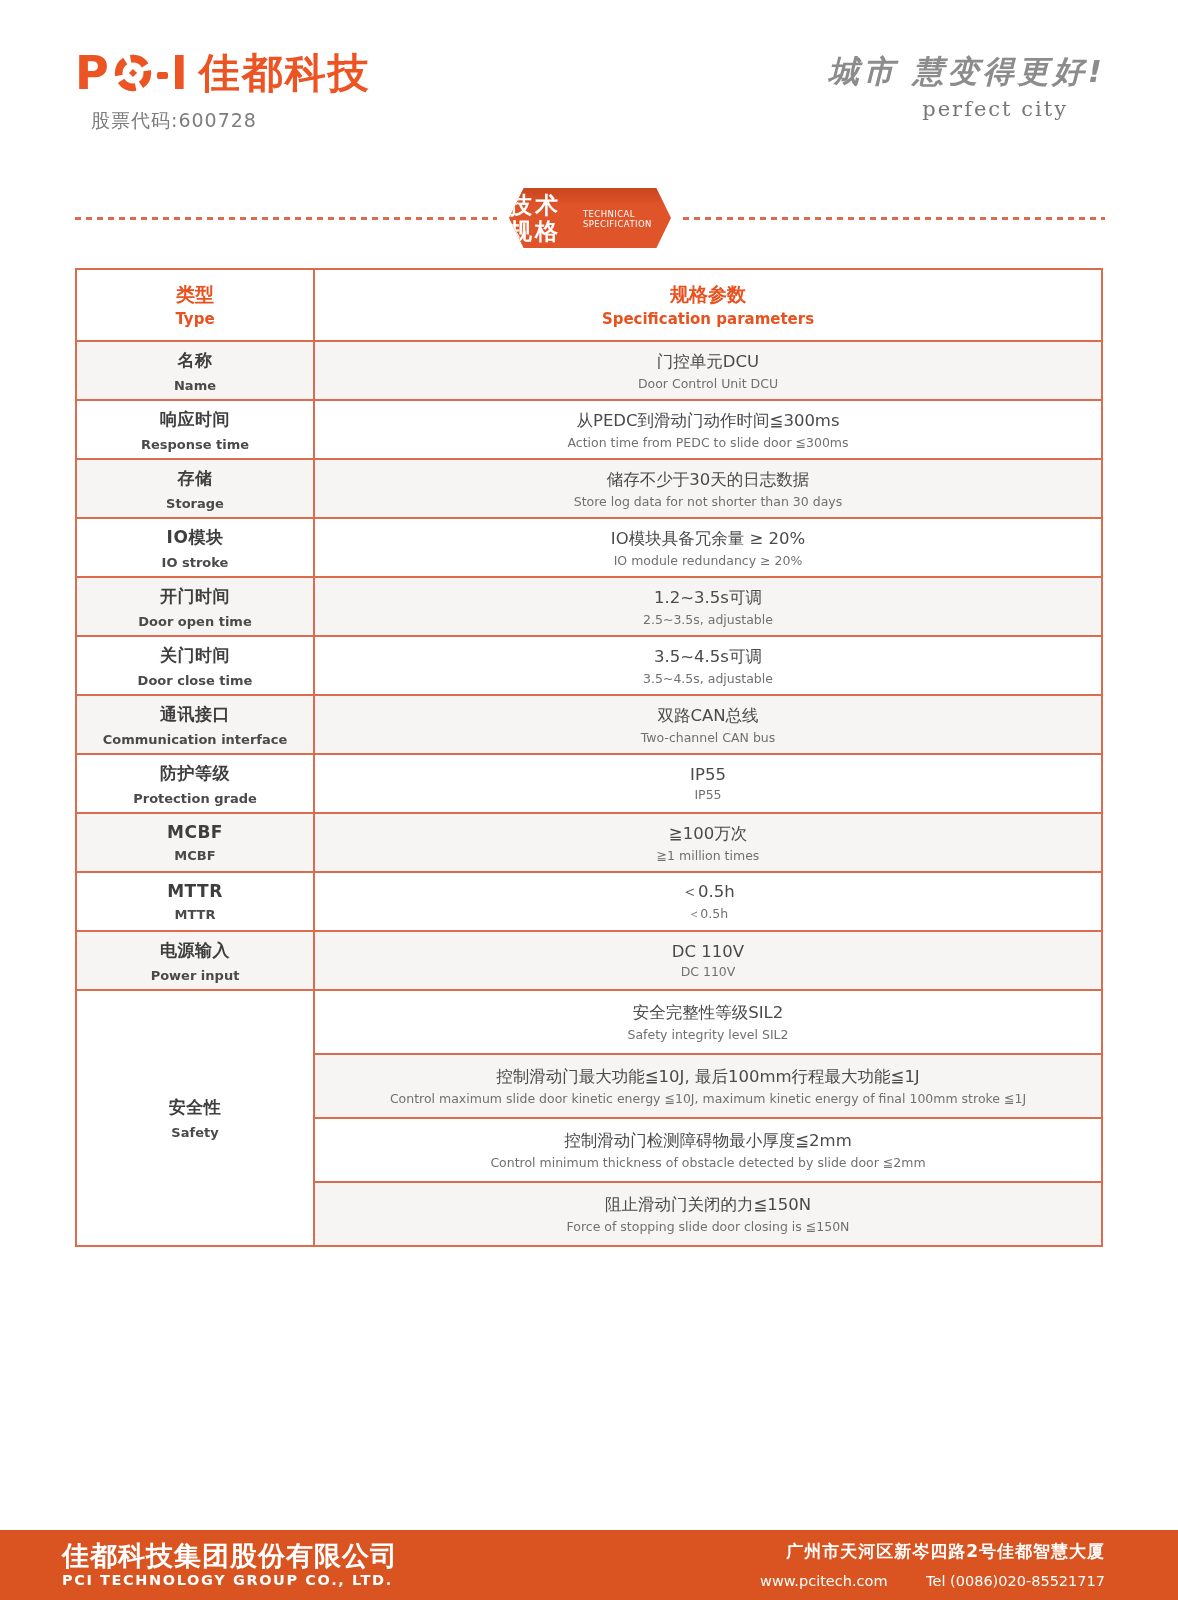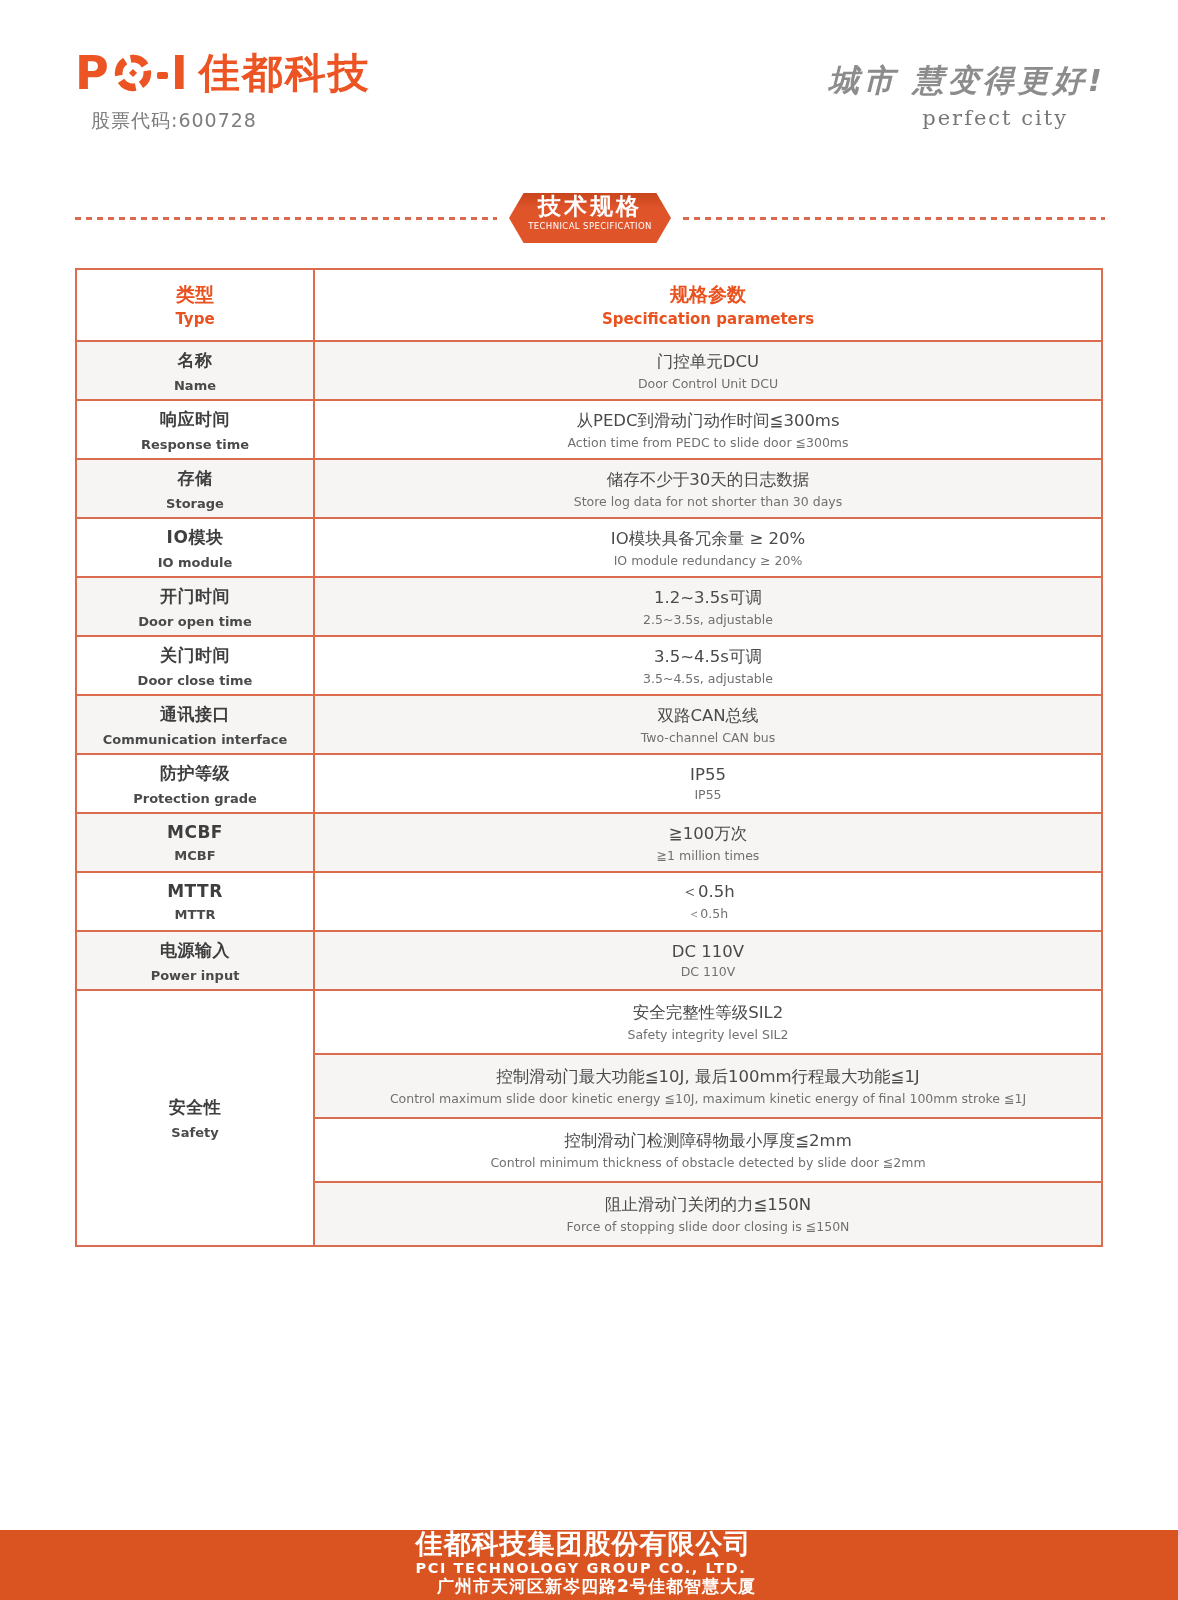--- a/index.html
+++ b/index.html
@@ -14,50 +14,50 @@
     font-family:"DejaVu Sans","Liberation Sans",sans-serif;
   }
   
   .logo-block{position:absolute; left:75px; top:50px;}
   .logo-row{display:flex; align-items:center; color:var(--brand); font-weight:800;}
   .logo-letter{font-size:46px; line-height:46px; letter-spacing:1px;}
   .logo-gear{margin:0 2px;}
   .logo-dash{width:11px; height:7px; background:var(--brand); border-radius:2px; margin:4px 3px 0 1px;}
   .logo-cn{font-size:41px; line-height:46px; font-weight:800; margin-left:10px; letter-spacing:2px;}
   .stock{margin:12px 0 0 16px; color:#7D7D7D; font-size:19px; letter-spacing:1px;}
-  .slogan{position:absolute; right:72px; top:60px; text-align:right;}
+  .slogan{position:absolute; right:72px; top:51px; text-align:right;}
   .slogan-hand{font-size:31px; color:var(--slogan); letter-spacing:4px; font-style:italic; font-weight:600;}
   .slogan-en{font-family:"DejaVu Serif","Liberation Serif",serif; font-size:21px; color:#777; letter-spacing:2px; margin:4px 38px 0 0;}
   
   .banner-row{position:absolute; left:75px; right:73px; top:192px; height:52px; display:flex; align-items:center;}
   .dash-line{flex:1; height:3px;
     background:repeating-linear-gradient(90deg, #DB6A4E 0 6px, transparent 6px 11px);}
-  .hexagon{width:162px; height:50px; margin:0 12px; flex:0 0 auto;
+  .hexagon{width:162px; height:60px; margin:0 12px; flex:0 0 auto;
     background:linear-gradient(180deg, var(--banner_dark) 0%, var(--banner) 30%, var(--banner) 100%);
     clip-path:polygon(9% 0,91% 0,100% 50%,91% 100%,9% 100%,0 50%);
-    display:flex; flex-direction:column; align-items:center; justify-content:flex-start; color:#fff;}
+    display:flex; flex-direction:row; align-items:center; justify-content:space-between; color:#fff;}
   .hex-title{font-size:23px; font-weight:800; letter-spacing:3px; line-height:26px;}
   .hex-sub{font-size:8.5px; letter-spacing:.4px; margin-top:2px;}
   
   .spec-table{position:absolute; left:75px; top:268px; width:1028px; border-collapse:collapse;
     table-layout:fixed; text-align:center;}
   .spec-table td,.spec-table th{border:2px solid var(--border); vertical-align:middle; padding:4px 10px;}
   .spec-table thead tr{height:72px;}
   .spec-table tbody tr{height:59px;}
   .spec-table tbody tr.srow{height:64px;}
   .h-zh{font-size:19px; font-weight:700; color:var(--header_text);}
   .h-en{font-size:15px; font-weight:700; color:var(--header_text); margin-top:2px;}
   .l-zh{font-size:17px; font-weight:700; color:var(--ink); letter-spacing:.5px;}
   .l-en{font-size:13px; font-weight:600; color:var(--ink2); margin-top:6px;}
   .v-zh{font-size:16.5px; font-weight:500; color:var(--ink2);}
   .v-en{font-size:12.5px; color:var(--muted); margin-top:3px;}
   td.alt-bg{background:var(--row_alt);}
   
   .page-footer{position:absolute; left:0; right:0; bottom:0; height:70px; background:var(--footer_bg);
-    color:#fff; display:flex; align-items:center; justify-content:space-between; padding:0 73px 0 62px;flex-direction:column;}
+    color:#fff; display:flex; align-items:center; justify-content:space-between; padding:0 73px 0 62px;}
   .f-company-zh{font-size:27px; font-weight:800; letter-spacing:1px; line-height:28px;}
   .f-company-en{font-size:14.5px; font-weight:600; letter-spacing:1.6px; margin-top:2px;}
   .f-right{text-align:right;}
   .f-address{font-size:17px; font-weight:700; letter-spacing:1px; line-height:20px;}
   .f-contact{font-size:14.5px; margin-top:12px;}
   .f-tel{margin-left:34px;}
 </style>
 </head>
 <body>
 
@@ -138,21 +138,21 @@
           <div class="l-en">Storage</div>
         </td>
       <td class="alt-bg">
           <div class="v-zh">储存不少于30天的日志数据</div>
           <div class="v-en">Store log data for not shorter than 30 days</div>
         </td>
     </tr>
     <tr>
       <td>
           <div class="l-zh">IO模块</div>
-          <div class="l-en">IO module</div>
+          <div class="l-en">IO stroke</div>
         </td>
       <td>
           <div class="v-zh">IO模块具备冗余量 ≥ 20%</div>
           <div class="v-en">IO module redundancy ≥ 20%</div>
         </td>
     </tr>
     <tr>
       <td class="alt-bg">
           <div class="l-zh">开门时间</div>
           <div class="l-en">Door open time</div>

